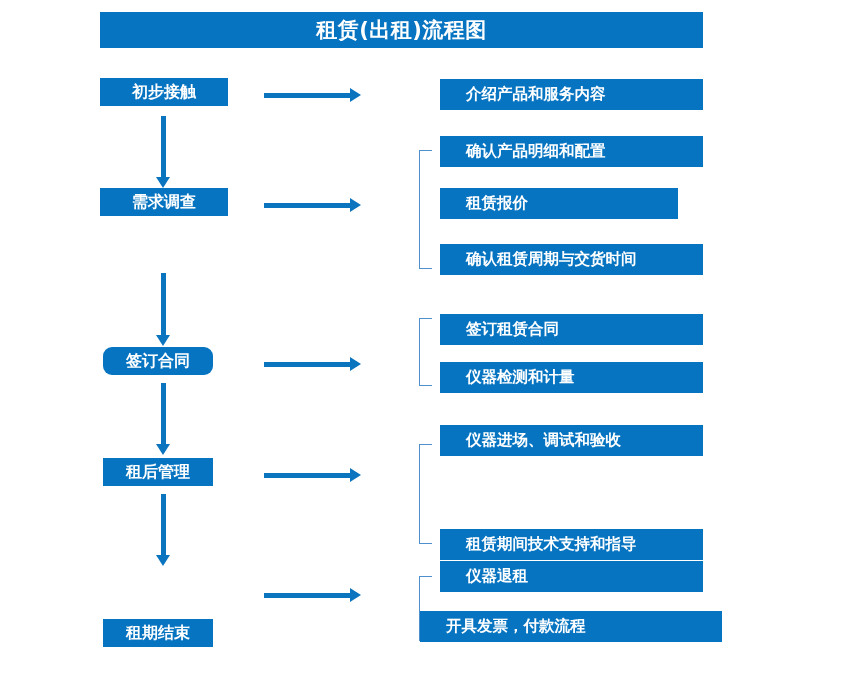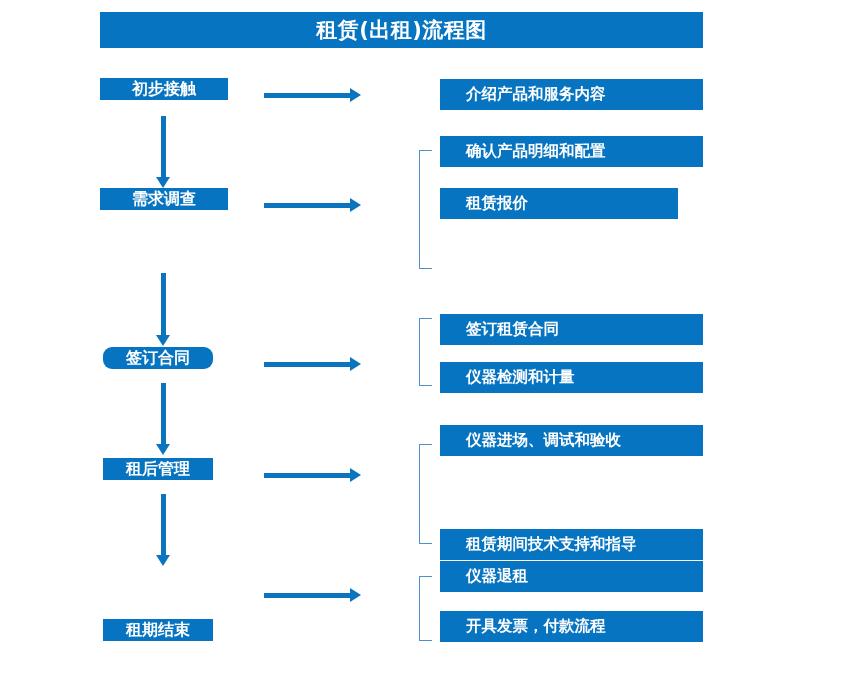--- a/index.html
+++ b/index.html
@@ -43,21 +43,21 @@
     background: #0674c1;
     color: #ffffff;
     font-weight: bold;
     display: flex;
     align-items: center;
     box-sizing: border-box;
   }
   .box.left {
     justify-content: center;
     font-size: 16px;
-    height: 22px;
+    height: 28px;
   }
   .box.right {
     justify-content: flex-start;
     padding-left: 26px;
     font-size: 15.5px;
     height: 31px;
   }
 
   
   .h-arrow {
@@ -139,20 +139,21 @@
     <div class="stem" style="width:86px;"></div>
     <div class="head" style="left:86px;"></div>
   </div>
 
   <div class="bracket" style="left:419px; top:150px; height:119px;"></div>
 
   <div class="box right" style="left:440px; top:136px; width:263px;">确认产品明细和配置</div>
 
   <div class="box right" style="left:440px; top:188px; width:238px;">租赁报价</div>
 
+  <div class="box right" style="left:440px; top:244px; width:263px;">确认租赁周期与交货时间</div>
 
   <div class="v-arrow" style="left:156px; top:273px; height:73px;">
     <div class="stem" style="height:62px;"></div>
     <div class="head" style="top:62px;"></div>
   </div>
 
   <div class="box left" style="left:103px; top:347px; width:110px;border-radius:9px;">签订合同</div>
 
   <div class="h-arrow" style="left:264px; top:357px; width:97px;">
     <div class="stem" style="width:86px;"></div>
@@ -192,15 +193,15 @@
 
   <div class="h-arrow" style="left:264px; top:588px; width:97px;">
     <div class="stem" style="width:86px;"></div>
     <div class="head" style="left:86px;"></div>
   </div>
 
   <div class="bracket" style="left:419px; top:576px; height:65px;"></div>
 
   <div class="box right" style="left:440px; top:561px; width:263px;">仪器退租</div>
 
-  <div class="box right" style="left:440px; top:611px; width:263px;">开具发票，付款流程</div>
+  <div class="box right" style="left:420px; top:611px; width:302px;">开具发票，付款流程</div>
 
 </div>
 
 </body></html>

